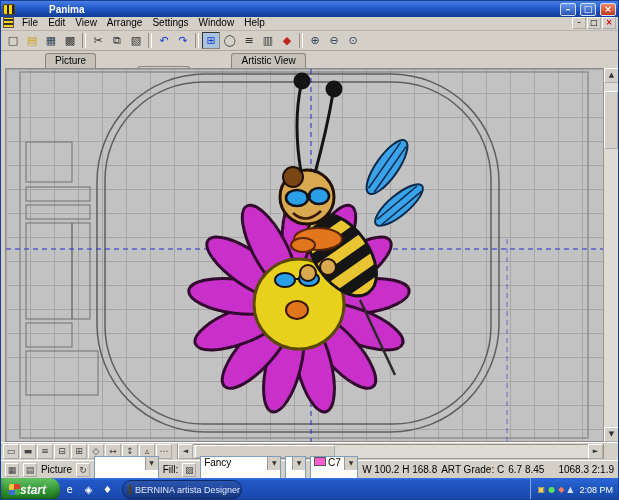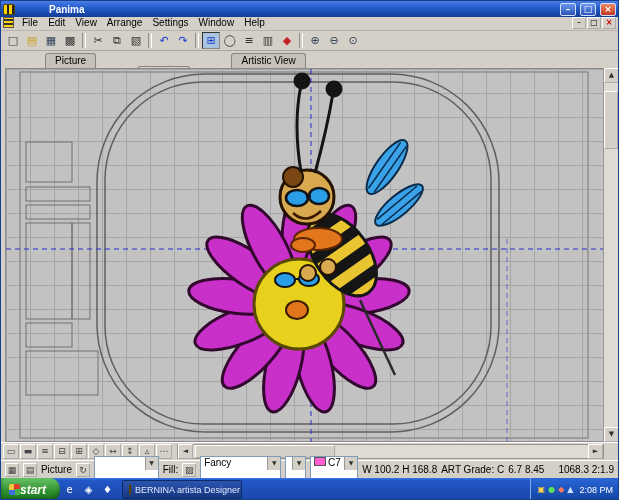--- a/index.html
+++ b/index.html
@@ -84,21 +84,21 @@
     background:linear-gradient(180deg,#3a77e8 0%,#2258c8 10%,#1e4fb8 55%,#1845a8 100%);
     display:flex; align-items:center; }
   .start { height:23px; padding:0 14px 0 8px; display:flex; align-items:center; 
     background:linear-gradient(180deg,#66c266,#2e8f2e 60%,#1f7a1f);
     border-radius:0 10px 10px 0; color:#fff; font-style:italic; font-weight:bold; font-size:12px;
     box-shadow:inset 0 -3px 4px rgba(0,0,0,.3); }
   .flag { width:11px; height:11px; border-radius:2px;
     background:conic-gradient(#e03c2e 0 25%,#47b347 0 50%,#3a6ee0 0 75%,#f5c53a 0); }
   .ql-icon { width:15px; height:16px; margin:0 2px; color:#fff; font-size:10px; line-height:16px; text-align:center; }
   .task-btn { height:19px; margin-left:5px; padding:0 6px; max-width:120px;
-    background:linear-gradient(#2a55b0,#16367e); border:1px solid #0c2a66; border-radius:2px;
+    background:linear-gradient(#2a55b0,#16367e); border:1px solid #0c2a66; border-radius:9px;
     color:#dfe8ff; font-size:9px; display:flex; align-items:center; gap:4px; overflow:hidden; white-space:nowrap; }
   .tray { margin-left:auto; height:23px; display:flex; align-items:center; gap:3px; padding:0 7px;
     background:linear-gradient(180deg,#2a66d8,#1243a0); border-left:1px solid #7fa8e8; color:#fff; }
   .tray-icon { font-size:8px; line-height:10px; }
   .tray-icon:nth-of-type(1){ color:#ffd24a; } .tray-icon:nth-of-type(2){ color:#5ae05a; }
   .tray-icon:nth-of-type(3){ color:#ff7a5a; } .tray-icon:nth-of-type(4){ color:#cfe0ff; }
   .clock { font-size:9px; margin-left:3px; }
 </style>
 </head>
 <body>

